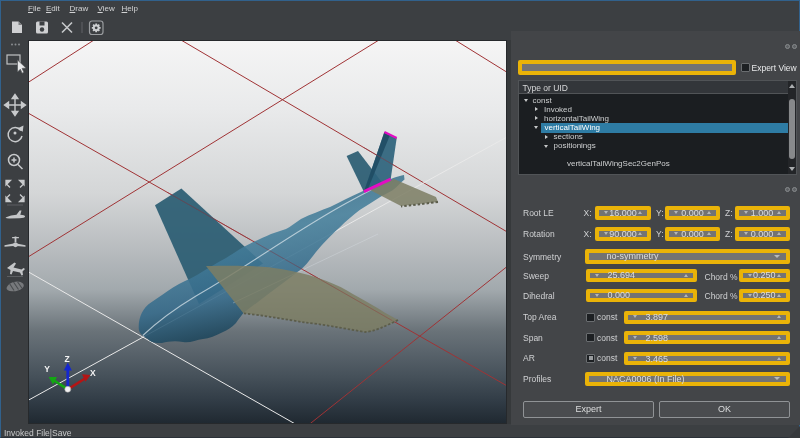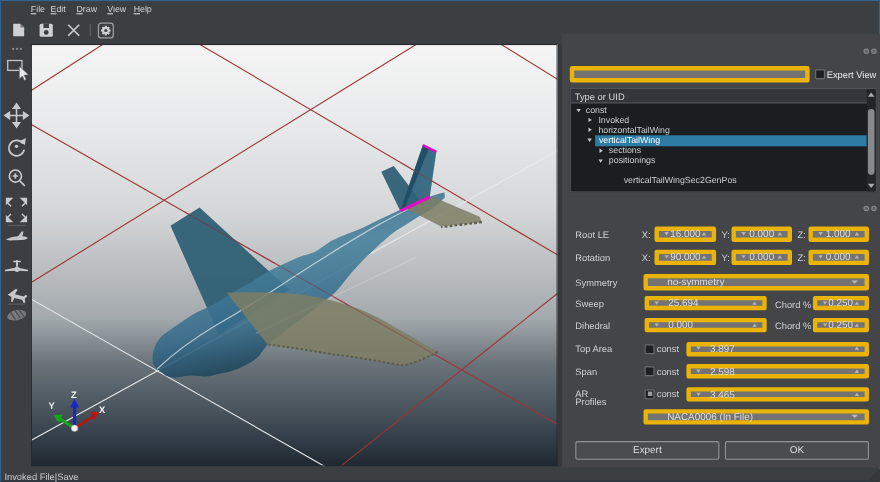--- a/index.html
+++ b/index.html
@@ -360,21 +360,21 @@
       <div class="cb" style="left:75px; top:322.5px;">
           <div class="abs" style="left:1.5px; top:1.5px; width:4px; height:4px; background:#9a9da0;"></div>
         </div>
       <div class="lbl" style="left:86px; top:322px;">const</div>
       <div class="field spin spinl" style="left:112.5px; top:321px; width:166.5px; height:13px;">
           <i class="dn"></i>
           <i class="up"></i>
           <span class="val">3.465</span>
         </div>
 
-      <div class="lbl" style="left:12px; top:329px;">Profiles</div>
+      <div class="lbl" style="left:12px; top:343px;">Profiles</div>
       <div class="field combo" style="left:73.5px; top:341px; width:205.5px; height:13.5px;">
           <span class="cval">NACA0006 (In File)</span>
           <i class="da"></i>
         </div>
 
       <div class="btn" style="left:12px; top:370px; width:131px;">Expert</div>
       <div class="btn" style="left:148px; top:370px; width:131px;">OK</div>
     </div>
   </div>
   <div id="statusbar">

